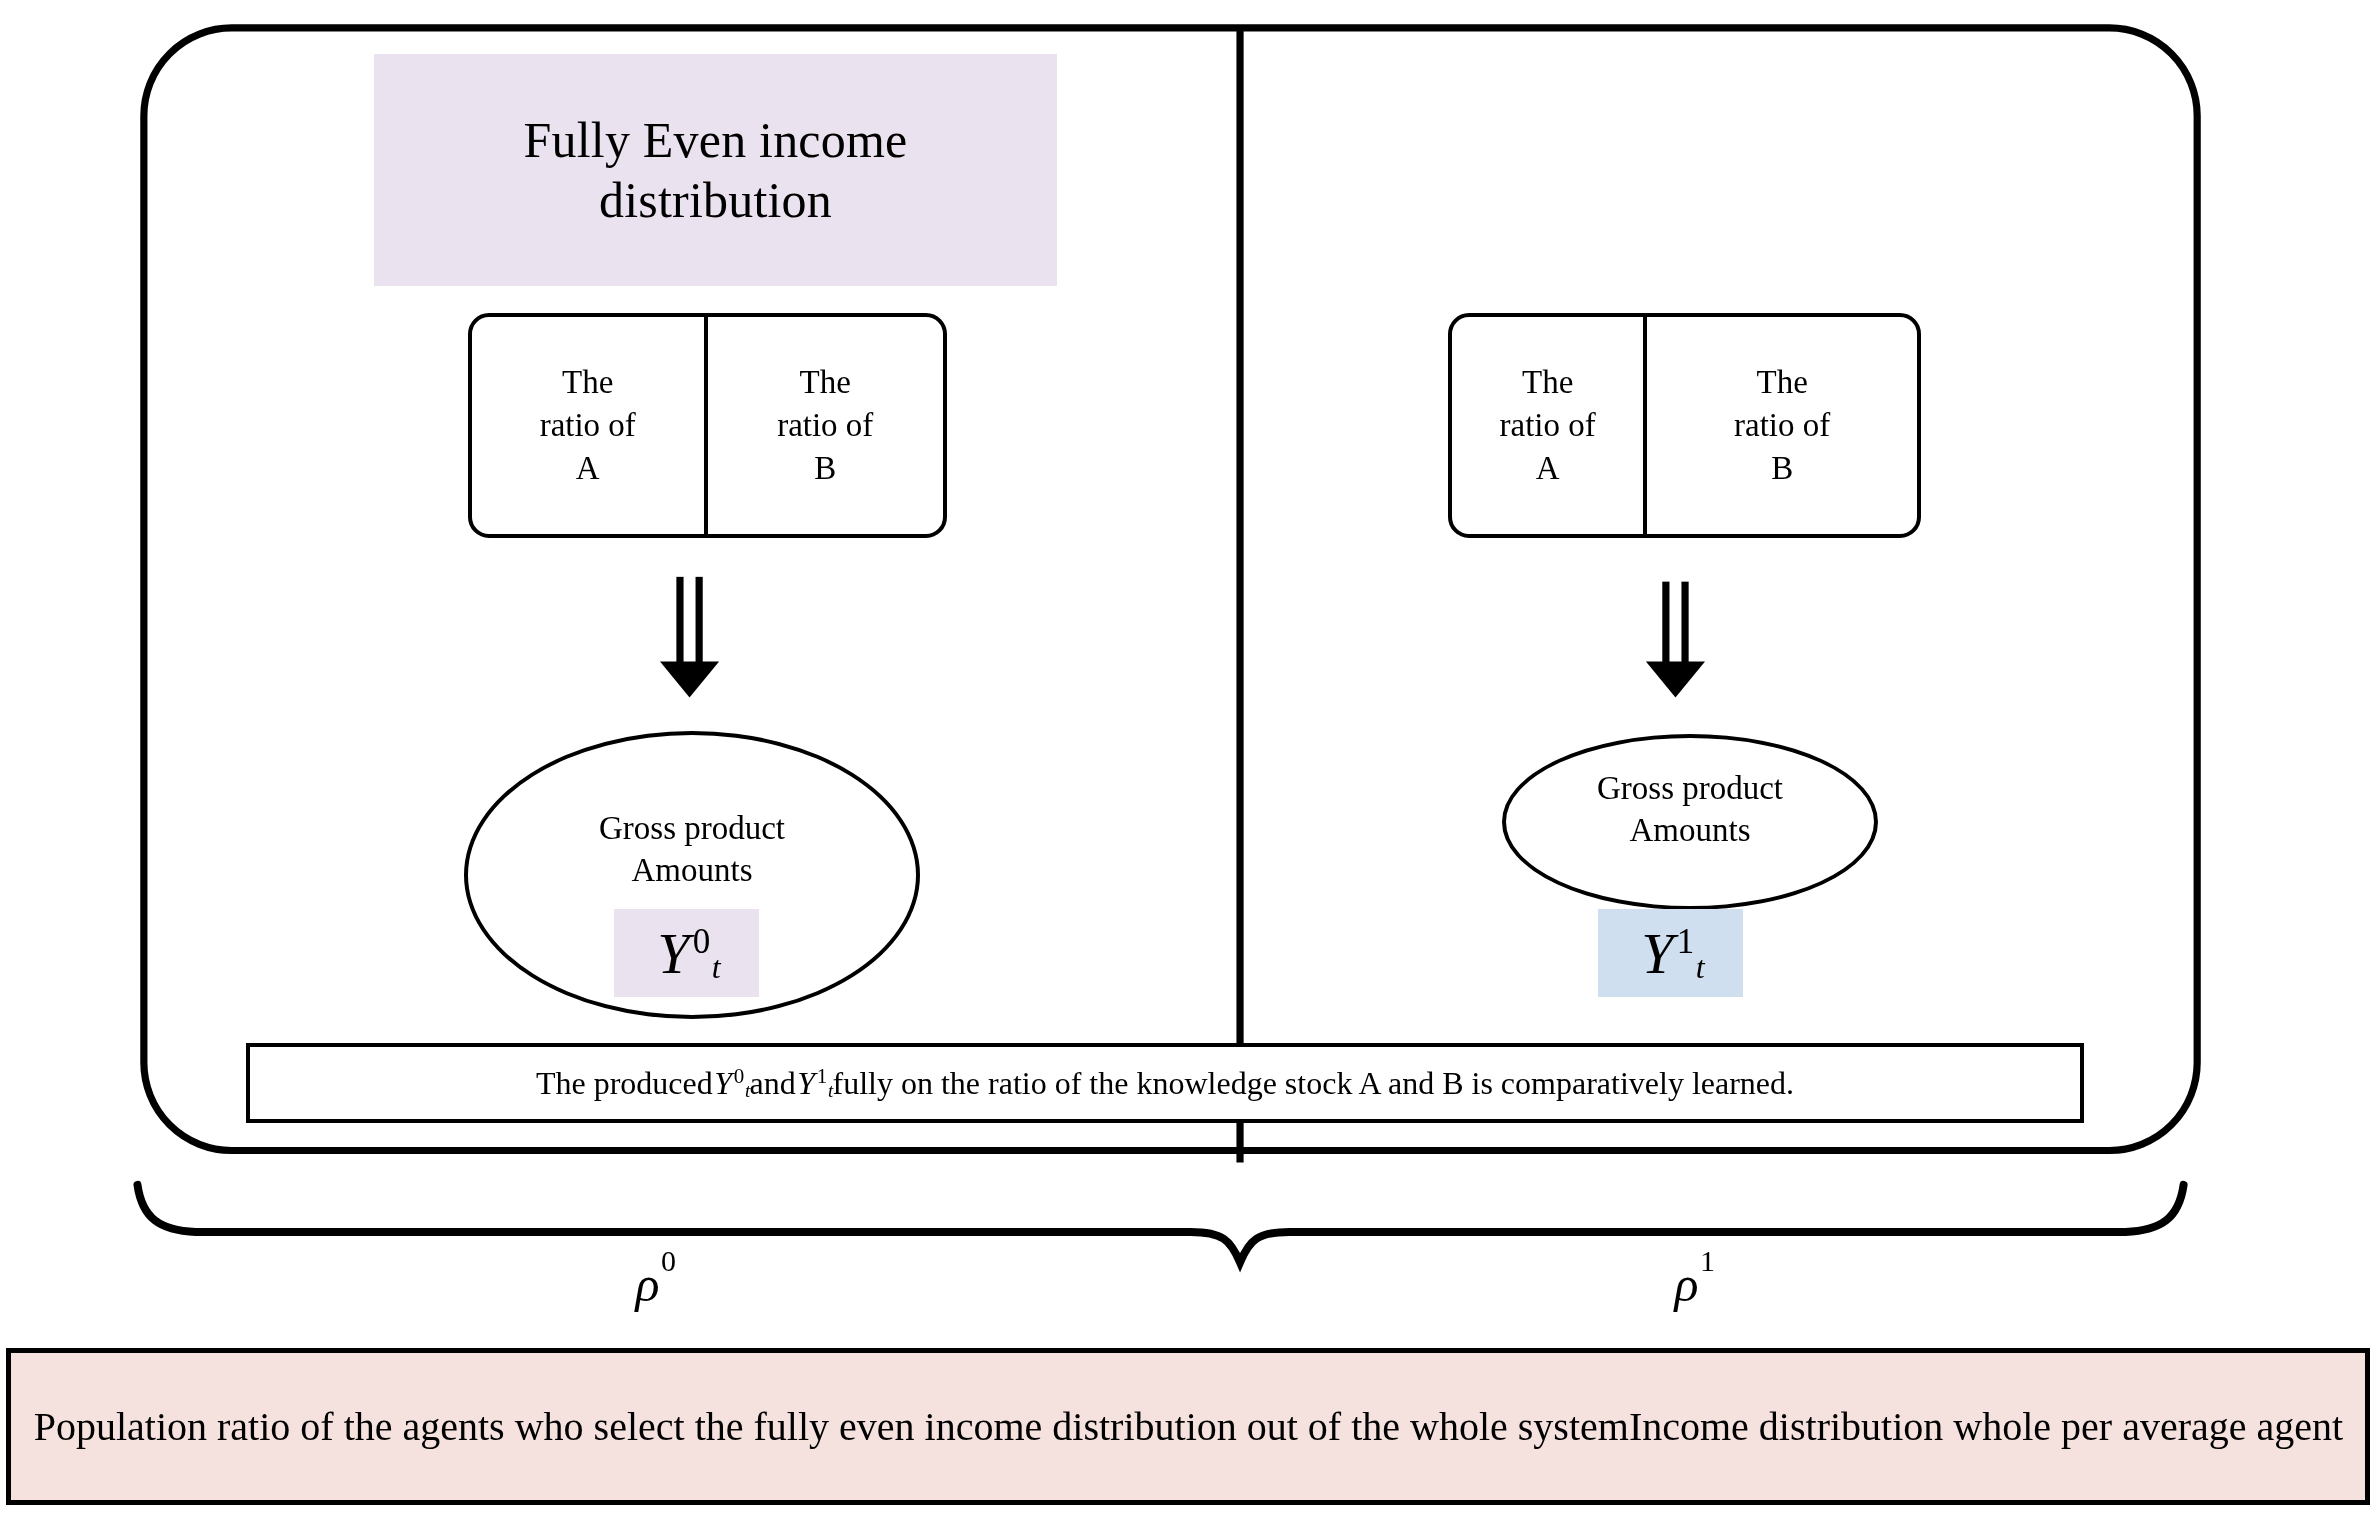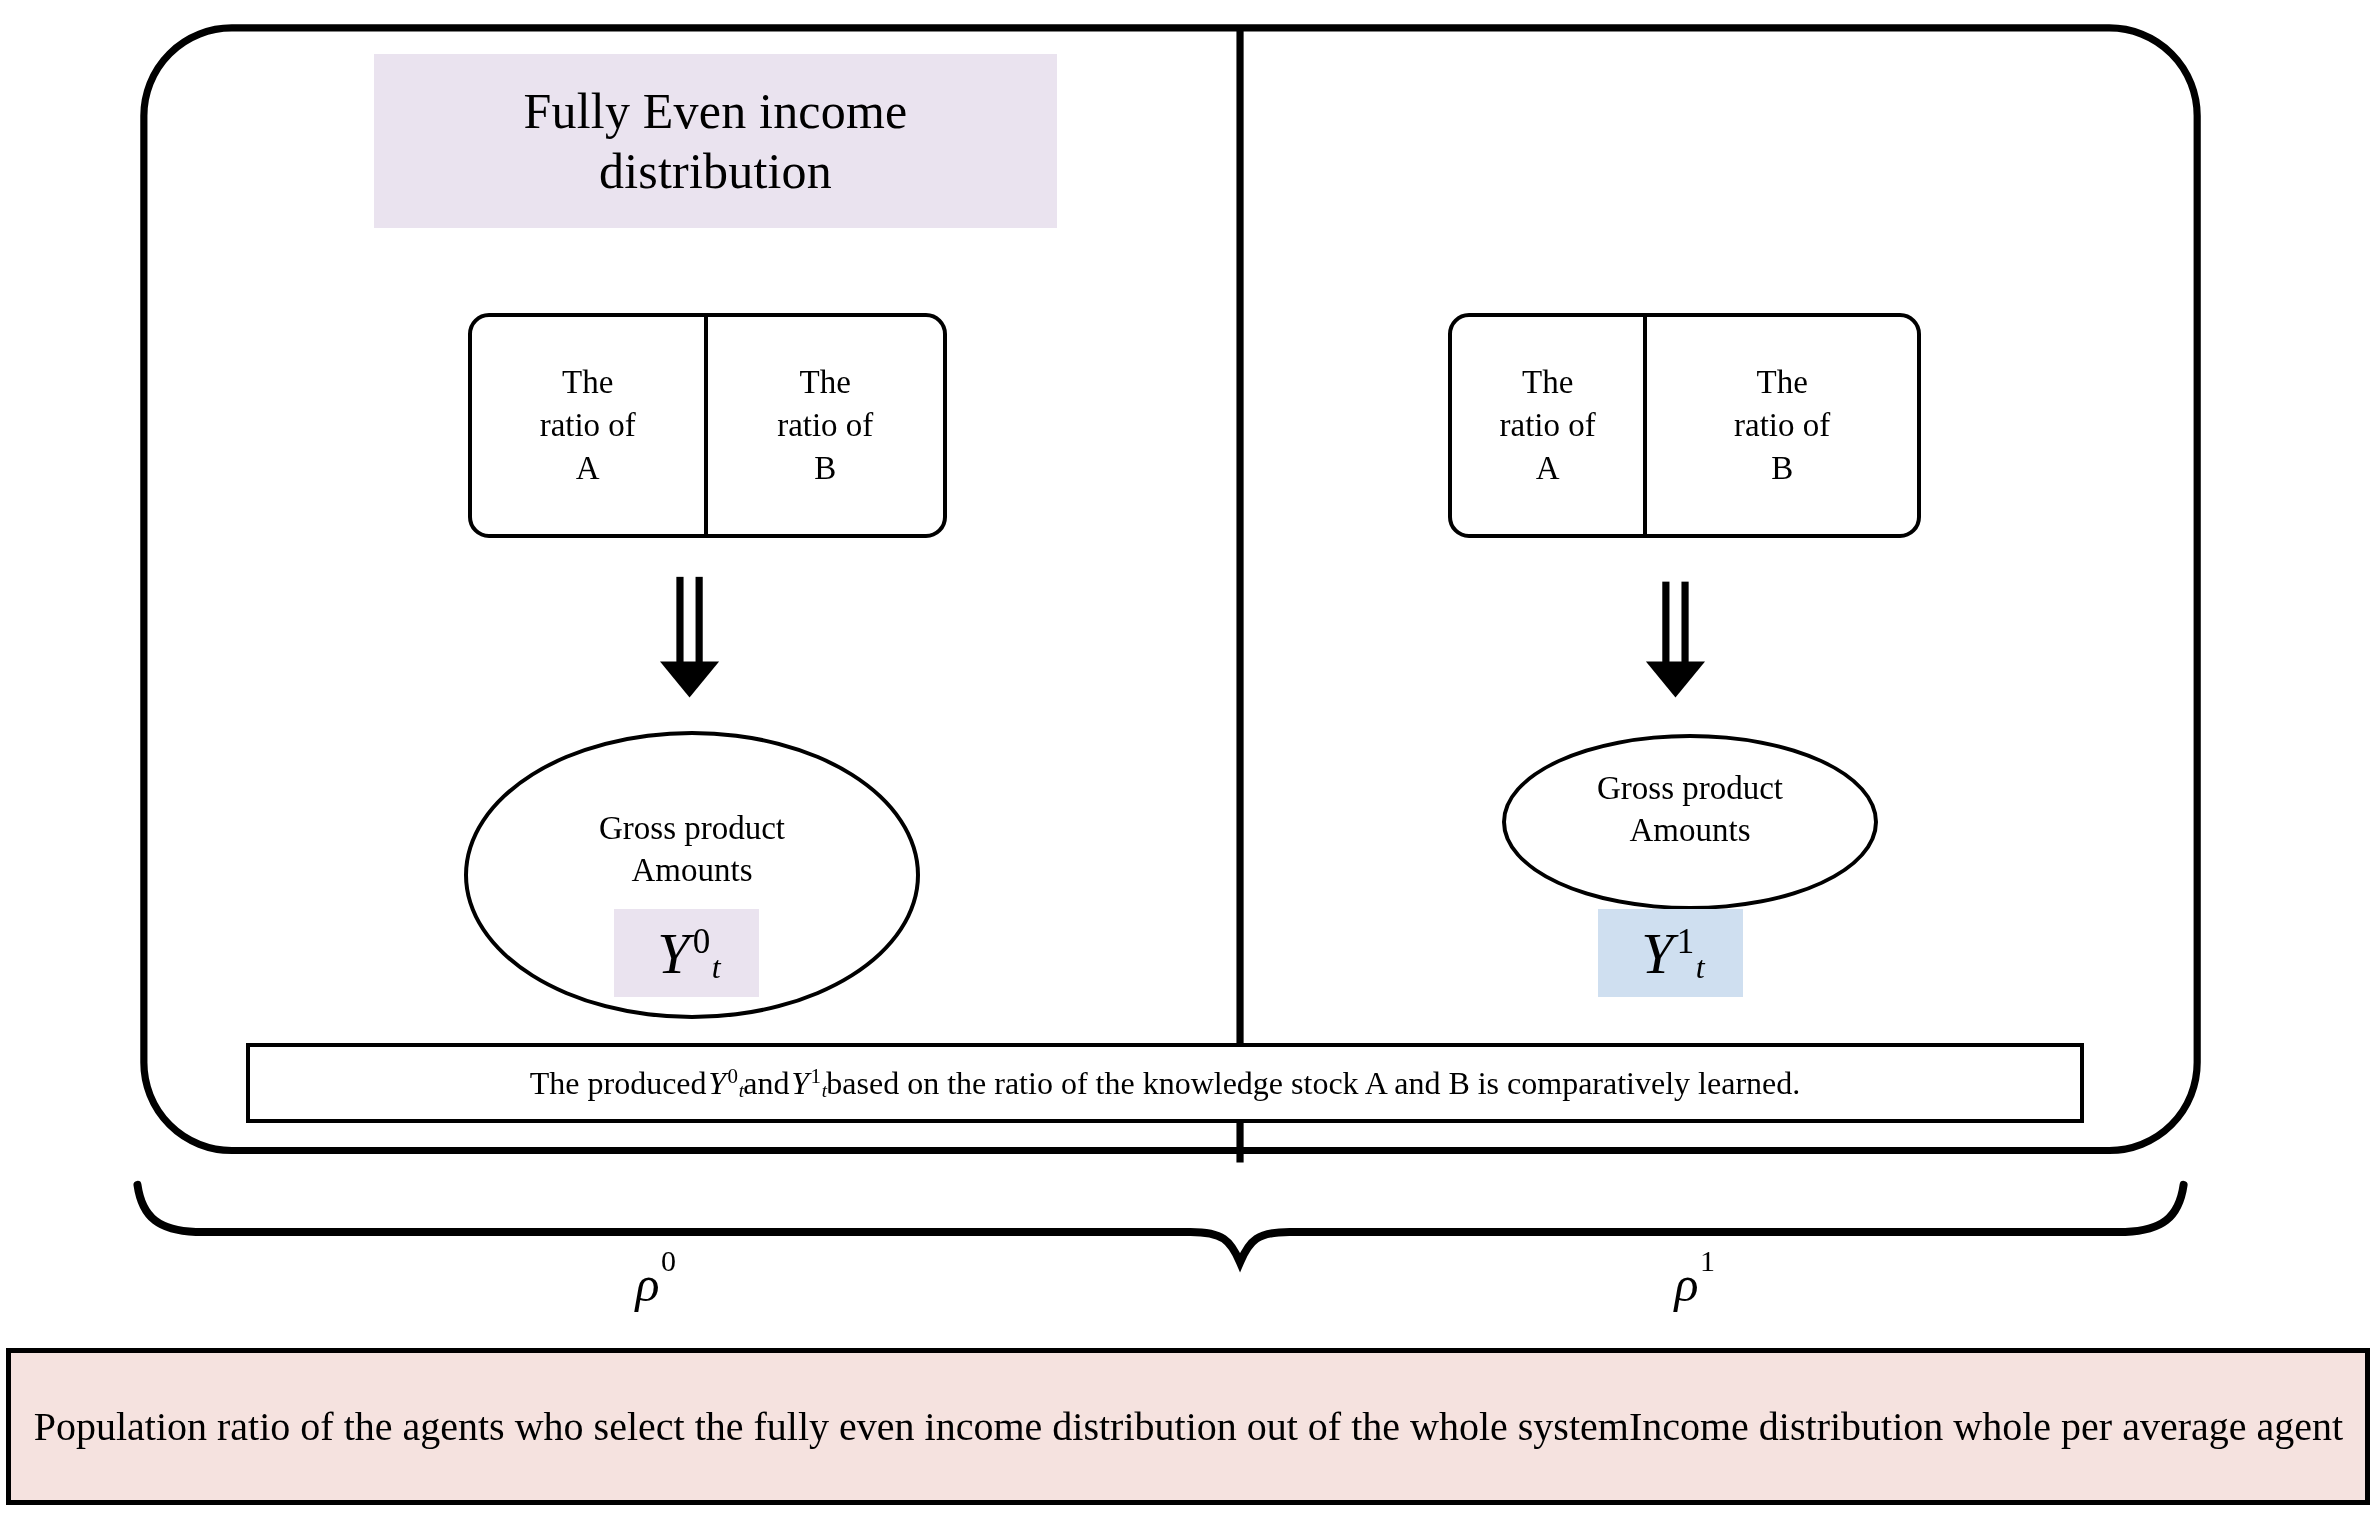--- a/index.html
+++ b/index.html
@@ -40,21 +40,21 @@
     letter-spacing: 0.2px;
     white-space: pre-line;
     display: flex;
     align-items: center;
     justify-content: center;
   }
   #header-left {
     left: 374px;
     top: 54px;
     width: 683px;
-    height: 174px;
+    height: 232px;
     background: #EAE3EF;
   }
   #header-right {
     left: 1287px;
     top: 54px;
     width: 727px;
     height: 184px;
     background: #CFDFF0;
   }
 
@@ -285,21 +285,21 @@
 
   <div id="sentence-box">
     <span>The produced </span>
       <span class="inline-y">Y</span>
       <span class="inline-sup">0</span>
       <span class="inline-sub">t</span>
       <span> and </span>
       <span class="inline-y">Y</span>
       <span class="inline-sup">1</span>
       <span class="inline-sub">t</span>
-      <span> based on the ratio of the knowledge stock A and B is comparatively learned.</span>
+      <span> fully on the ratio of the knowledge stock A and B is comparatively learned.</span>
   </div>
 
   <div class="rho-label" id="rho-left">
     <span class="rho-base">ρ</span><span class="rho-sup">0</span>
   </div>
 
   <div class="rho-label" id="rho-right">
     <span class="rho-base">ρ</span><span class="rho-sup">1</span>
   </div>
 

